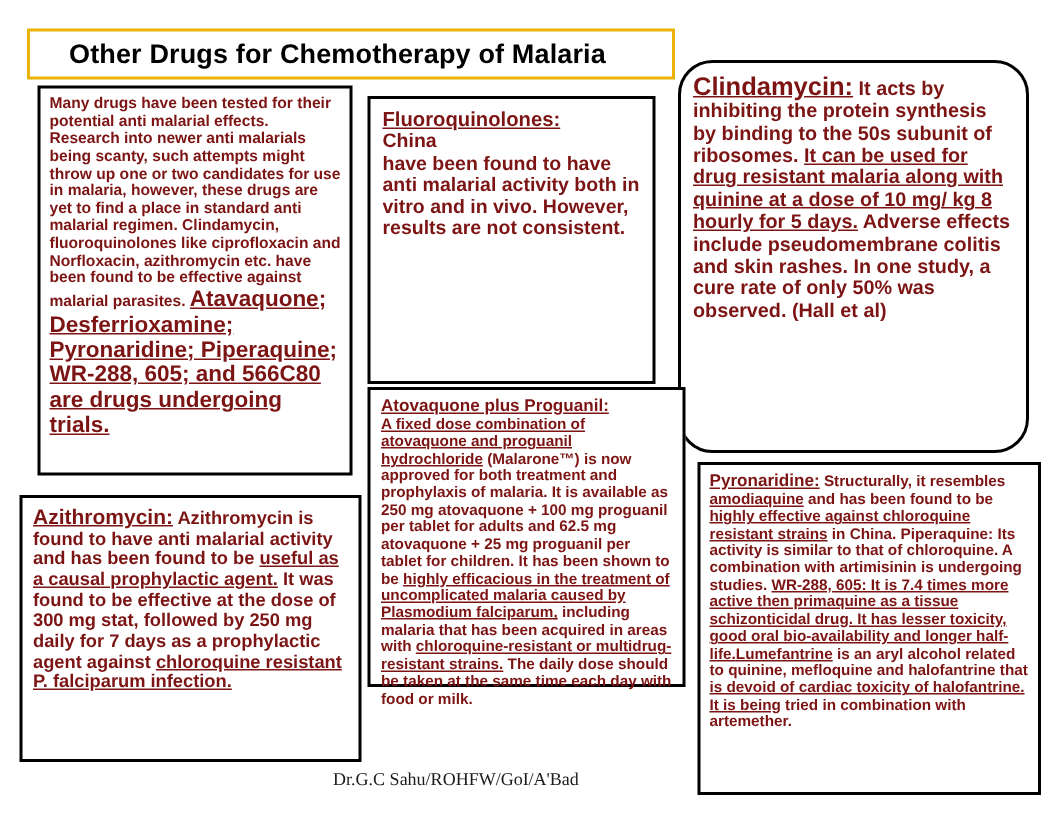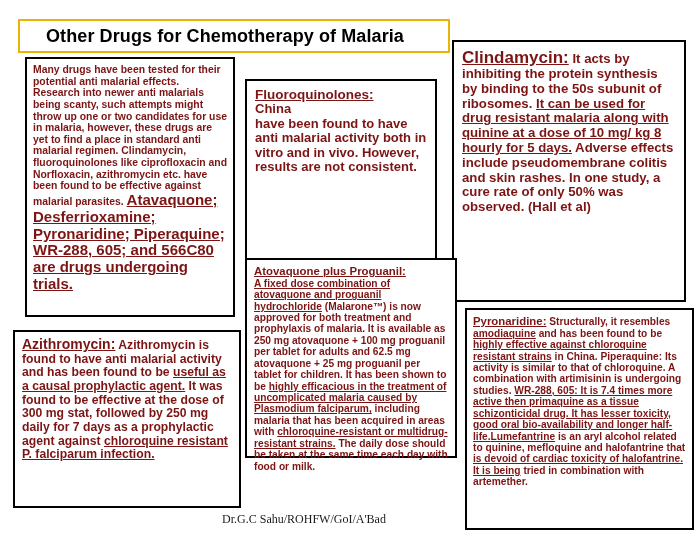--- a/index.html
+++ b/index.html
@@ -52,35 +52,36 @@
     left: 25px;
     top: 57px;
     width: 210px;
     height: 260px;
     padding: 5px 6px;
     font-size: 10.4px;
     font-weight: bold;
   }
   .b-fluoro {
     left: 245px;
-    top: 79px;
+    top: 64px;
     width: 192px;
     height: 192px;
     padding: 6px 8px;
     font-size: 13px;
     font-weight: bold;
   }
   .b-clinda {
     left: 452px;
     top: 40px;
     width: 234px;
     height: 262px;
     padding: 6px 8px;
     font-size: 13.2px;
     font-weight: bold;
+    border-radius: 23px;
   }
   .b-azithro {
     left: 13px;
     top: 330px;
     width: 228px;
     height: 178px;
     padding: 5px 7px;
     font-size: 12.2px;
     font-weight: bold;
   }

